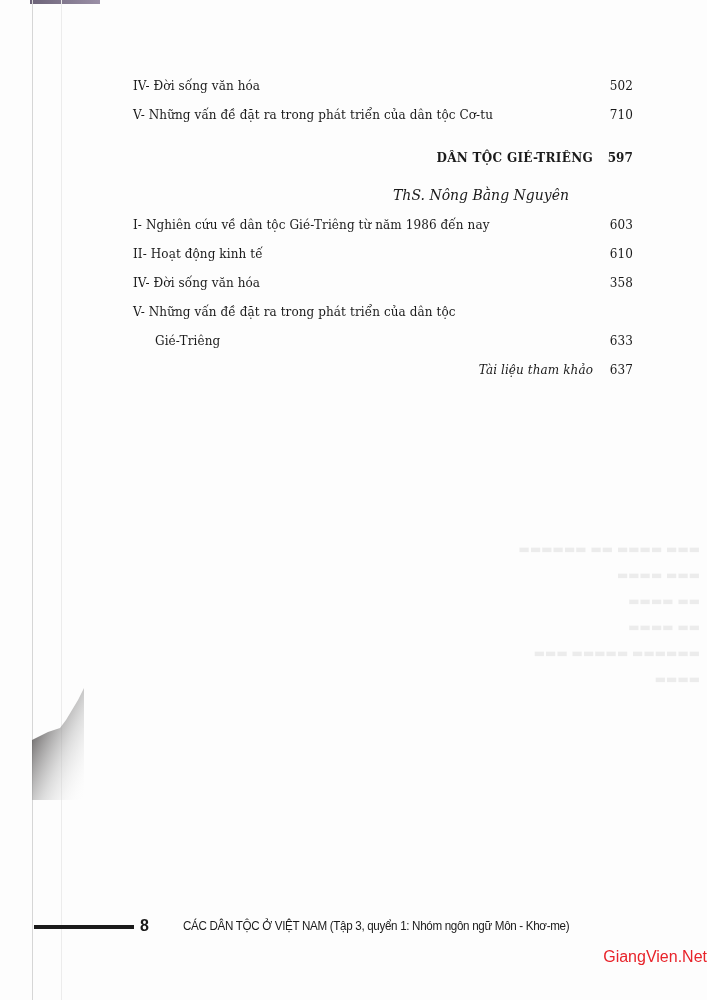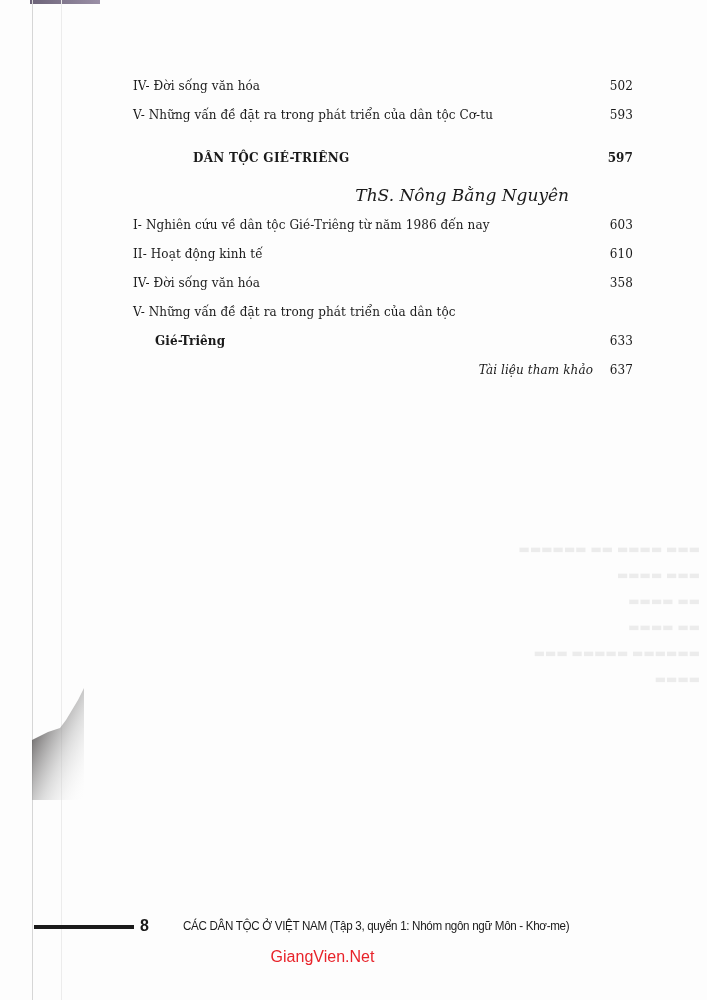--- a/index.html
+++ b/index.html
@@ -59,35 +59,35 @@
     letter-spacing: 0.1px;
   }
   .row .title { flex: 1; }
   .row .page-no { width: 40px; text-align: right; }
   .row.section {
     font-weight: bold;
     margin-top: 11px;
     line-height: 34px;
   }
   .row.section .title {
-    text-align: left;
+    text-align: right;
     padding-left: 60px;
     letter-spacing: 0.3px;
   }
   .author {
     text-align: right;
     padding-right: 64px;
     font-style: italic;
-    font-size: 17px;
+    font-size: 14px;
     line-height: 24px;
     margin-top: 8px;
     margin-bottom: 4px;
   }
   .row.wrap .title { padding-right: 50px; text-align: justify; }
-  .row.cont .title { padding-left: 22px; font-weight: bold; }
+  .row.cont .title { padding-left: 22px; }
   .row.italic .title { font-style: italic; text-align: right; }
 
   .footer {
     position: absolute;
     left: 34px;
     top: 914px;
     width: 660px;
     height: 24px;
     display: flex;
     align-items: center;
@@ -110,21 +110,21 @@
     font-size: 12.5px;
     letter-spacing: -0.35px;
     transform: scaleX(0.93);
     transform-origin: left center;
     white-space: nowrap;
   }
   .watermark {
     position: absolute;
     left: 0; width: 707px;
     top: 948px;
-    text-align: center;
+    text-align: right;
     font-family: "Liberation Sans", sans-serif;
     font-size: 16px;
     color: #e8232a;
   }
   .watermark span { margin-left: -62px; display: inline-block; }
   .ghost {
     position: absolute;
     left: 220px; top: 536px;
     width: 480px;
     color: #ececec;
@@ -158,21 +158,21 @@
     ▬▬▬ ▬▬▬▬ ▬▬ ▬▬▬▬▬▬<br>▬▬▬ ▬▬▬▬<br>▬▬ ▬▬▬▬<br>▬▬ ▬▬▬▬<br>▬▬▬▬▬▬ ▬▬▬▬▬ ▬▬▬<br>▬▬▬▬
   </div>
 
   <div class="toc">
     <div class="row">
       <span class="title">IV- Đời sống văn hóa</span>
       <span class="page-no">502</span>
     </div>
     <div class="row">
       <span class="title">V- Những vấn đề đặt ra trong phát triển của dân tộc Cơ-tu</span>
-      <span class="page-no">593</span>
+      <span class="page-no">710</span>
     </div>
 
     <div class="row section">
       <span class="title">DÂN TỘC GIÉ-TRIÊNG</span>
       <span class="page-no">597</span>
     </div>
     <div class="author">ThS. Nông Bằng Nguyên</div>
 
     <div class="row">
       <span class="title">I- Nghiên cứu về dân tộc Gié-Triêng từ năm 1986 đến nay</span>

